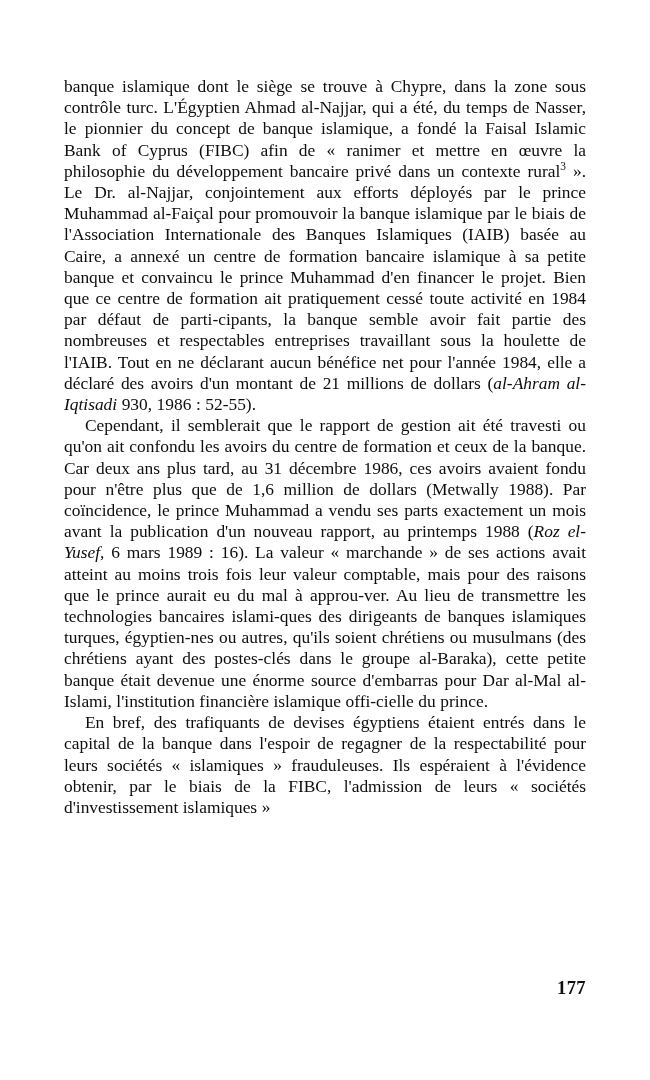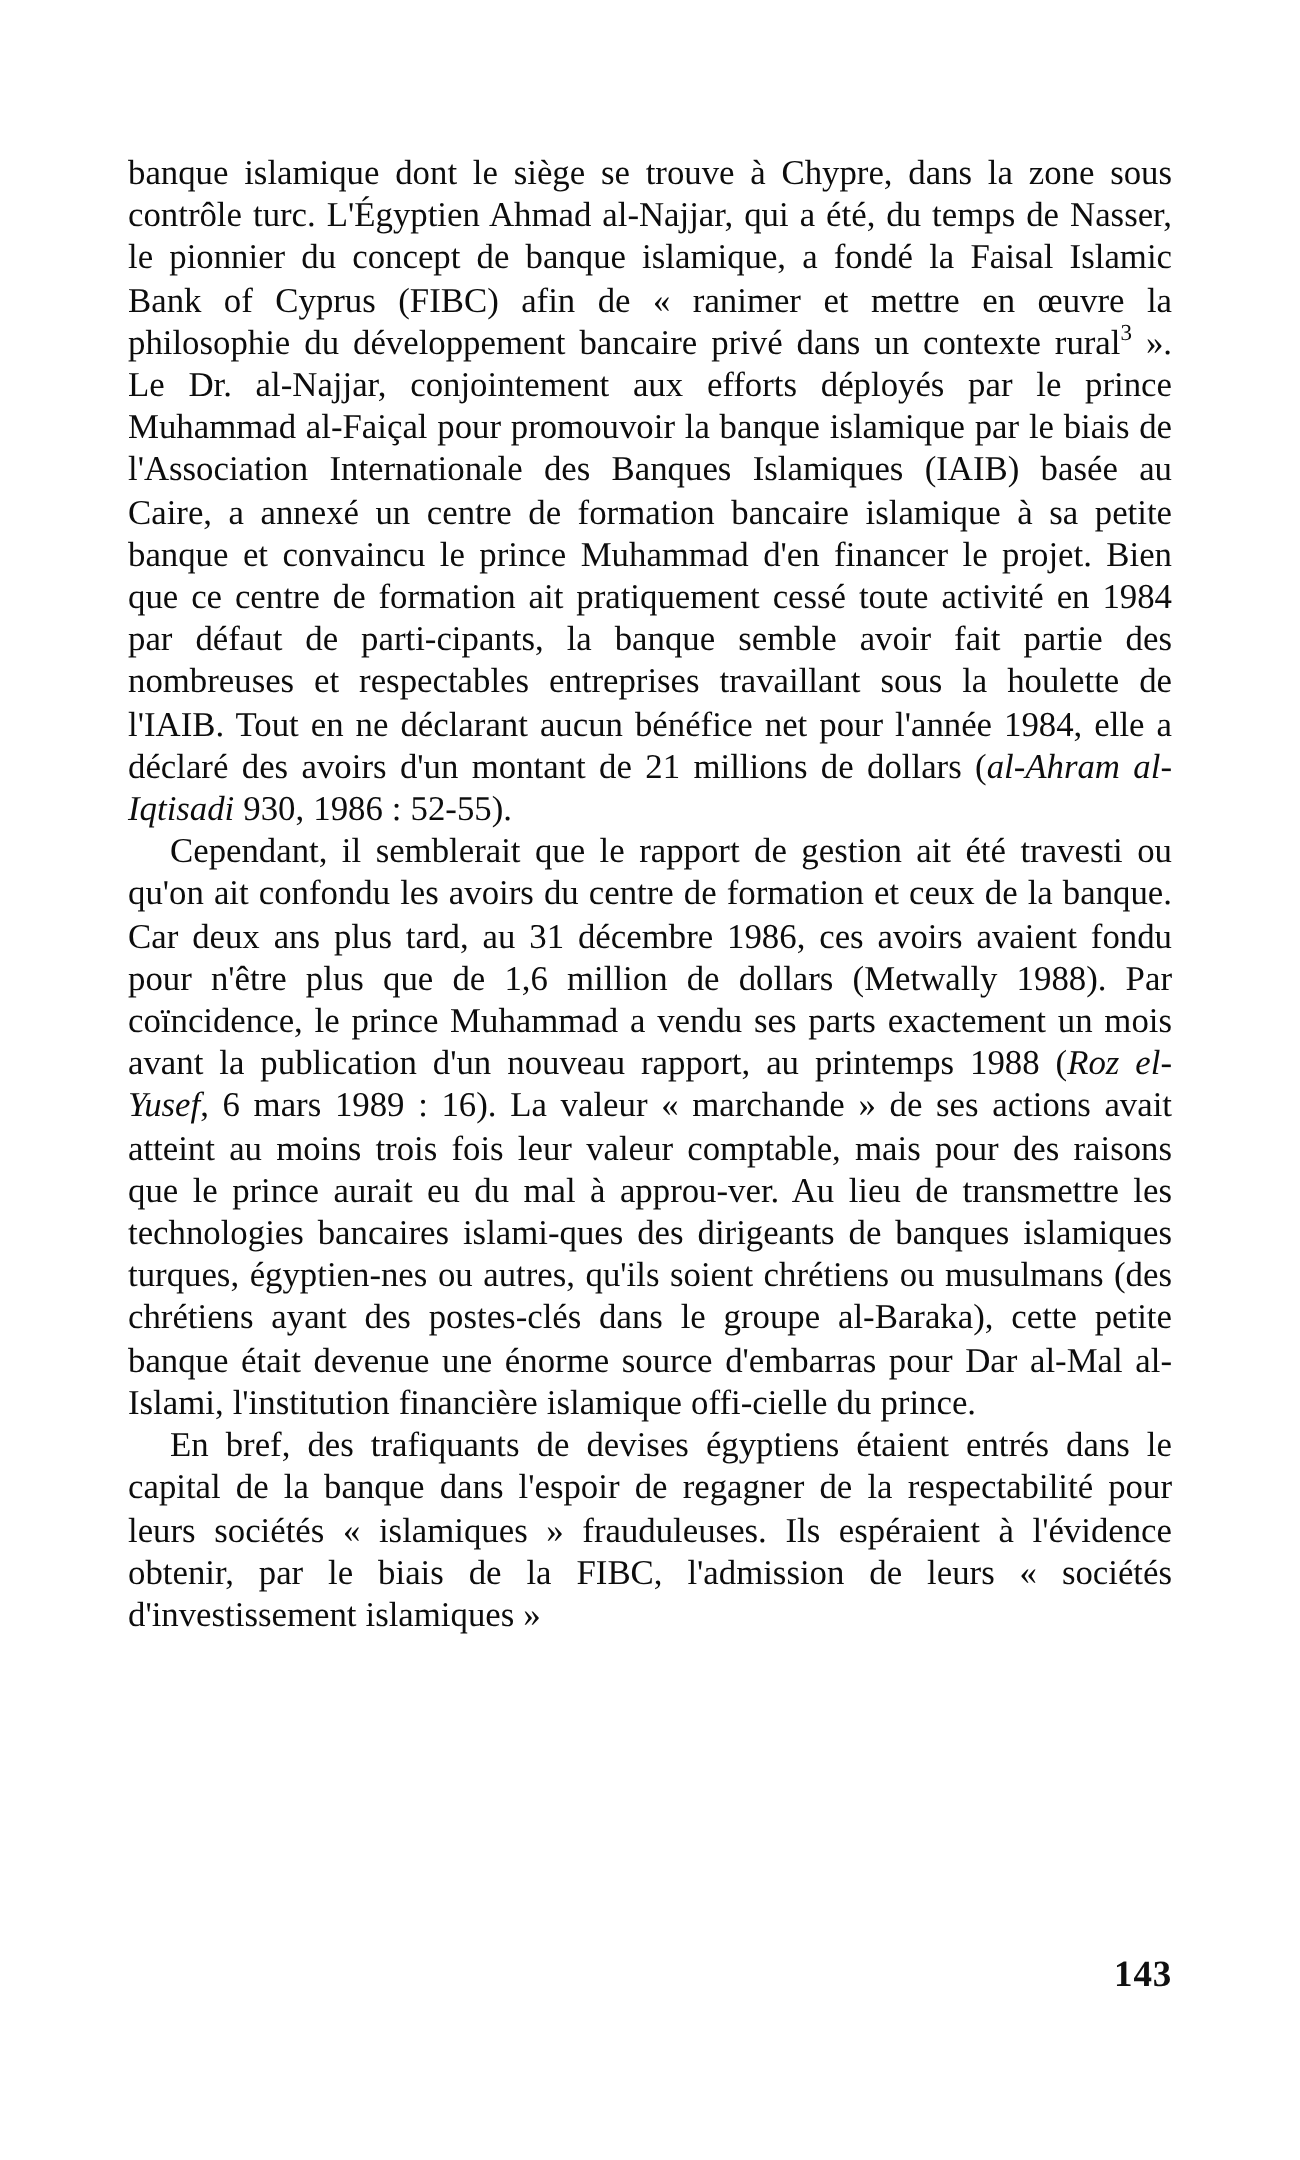--- a/index.html
+++ b/index.html
@@ -71,15 +71,15 @@
 <body>
 
 <div class="page">
 
   <div class="text-block">
     <p class="para"><span>banque islamique dont le siège se trouve à Chypre, dans la zone sous contrôle turc. L'Égyptien Ahmad al-Najjar, qui a été, du temps de Nasser, le pionnier du concept de banque islamique, a fondé la Faisal Islamic Bank of Cyprus (FIBC) afin de « ranimer et mettre en œuvre la philosophie du développement bancaire privé dans un contexte rural</span><sup class="fn">3</sup><span> ». Le Dr. al-Najjar, conjointement aux efforts déployés par le prince Muhammad al-Faiçal pour promouvoir la banque islamique par le biais de l'Association Internationale des Banques Islamiques (IAIB) basée au Caire, a annexé un centre de formation bancaire islamique à sa petite banque et convaincu le prince Muhammad d'en financer le projet. Bien que ce centre de formation ait pratiquement cessé toute activité en 1984 par défaut de parti-cipants, la banque semble avoir fait partie des nombreuses et respectables entreprises travaillant sous la houlette de l'IAIB. Tout en ne déclarant aucun bénéfice net pour l'année 1984, elle a déclaré des avoirs d'un montant de 21 millions de dollars (</span><em>al-Ahram al-Iqtisadi</em><span> 930, 1986 : 52-55).</span></p>
     <p class="para indent"><span>Cependant, il semblerait que le rapport de gestion ait été travesti ou qu'on ait confondu les avoirs du centre de formation et ceux de la banque. Car deux ans plus tard, au 31 décembre 1986, ces avoirs avaient fondu pour n'être plus que de 1,6 million de dollars (Metwally 1988). Par coïncidence, le prince Muhammad a vendu ses parts exactement un mois avant la publication d'un nouveau rapport, au printemps 1988 (</span><em>Roz el-Yusef</em><span>, 6 mars 1989 : 16). La valeur « marchande » de ses actions avait atteint au moins trois fois leur valeur comptable, mais pour des raisons que le prince aurait eu du mal à approu-ver. Au lieu de transmettre les technologies bancaires islami-ques des dirigeants de banques islamiques turques, égyptien-nes ou autres, qu'ils soient chrétiens ou musulmans (des chrétiens ayant des postes-clés dans le groupe al-Baraka), cette petite banque était devenue une énorme source d'embarras pour Dar al-Mal al-Islami, l'institution financière islamique offi-cielle du prince.</span></p>
     <p class="para indent"><span>En bref, des trafiquants de devises égyptiens étaient entrés dans le capital de la banque dans l'espoir de regagner de la respectabilité pour leurs sociétés « islamiques » frauduleuses. Ils espéraient à l'évidence obtenir, par le biais de la FIBC, l'admission de leurs « sociétés d'investissement islamiques »</span></p>
   </div>
 
-  <div class="page-number">143</div>
+  <div class="page-number">177</div>
 
 </div>
 
 </body></html>

